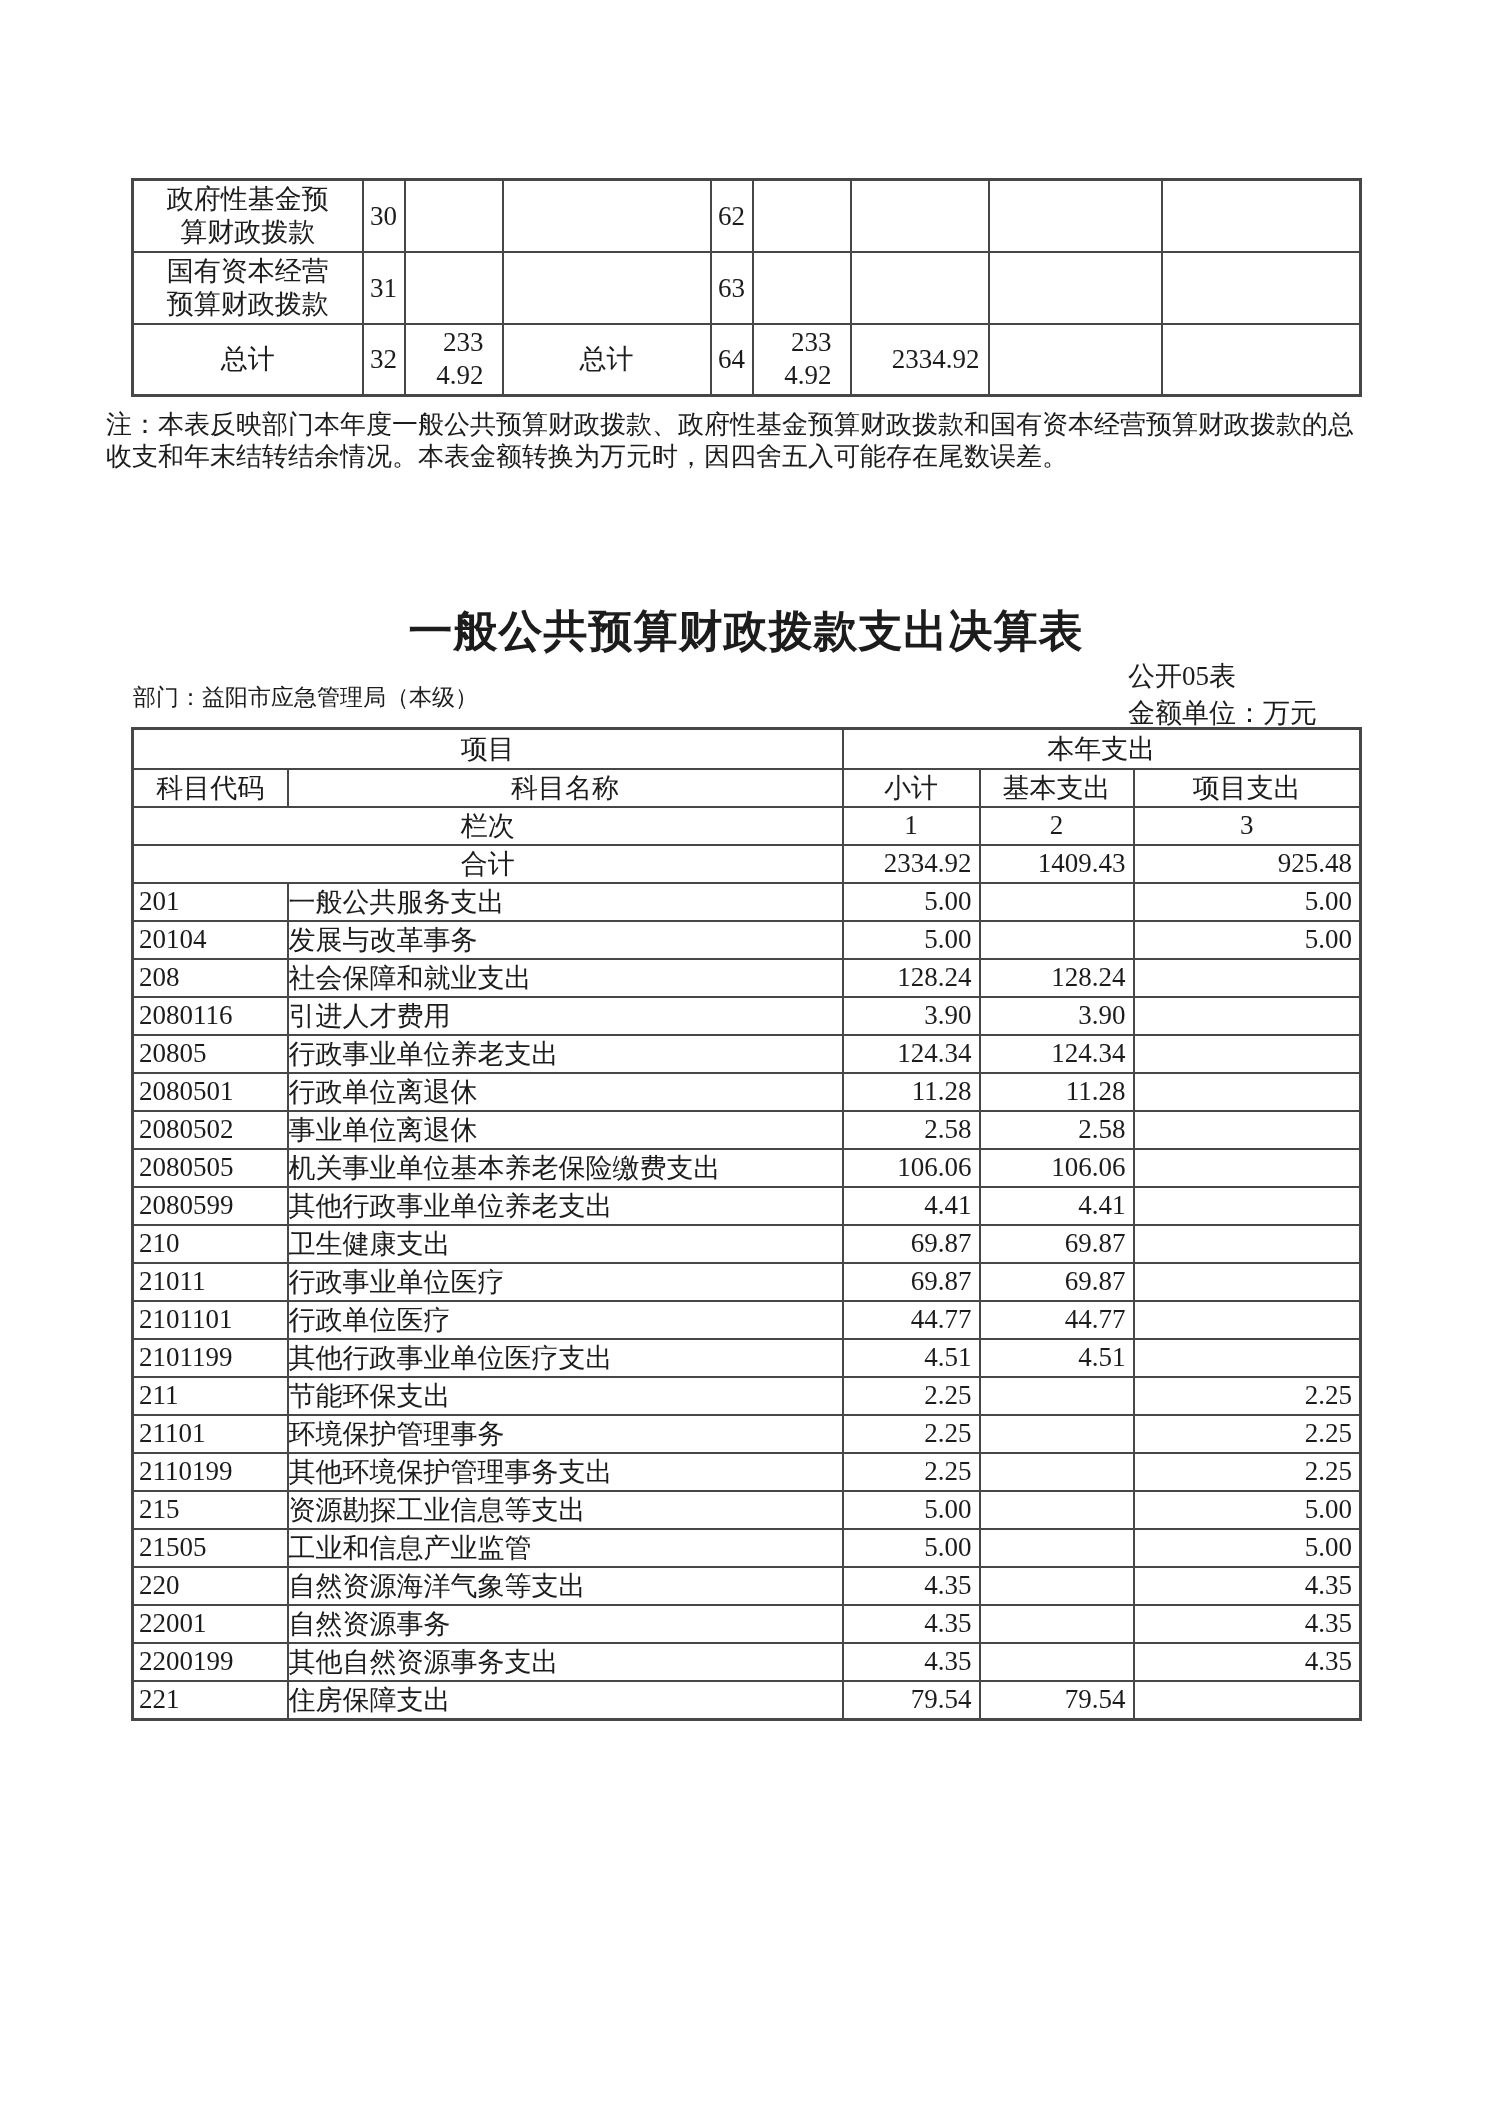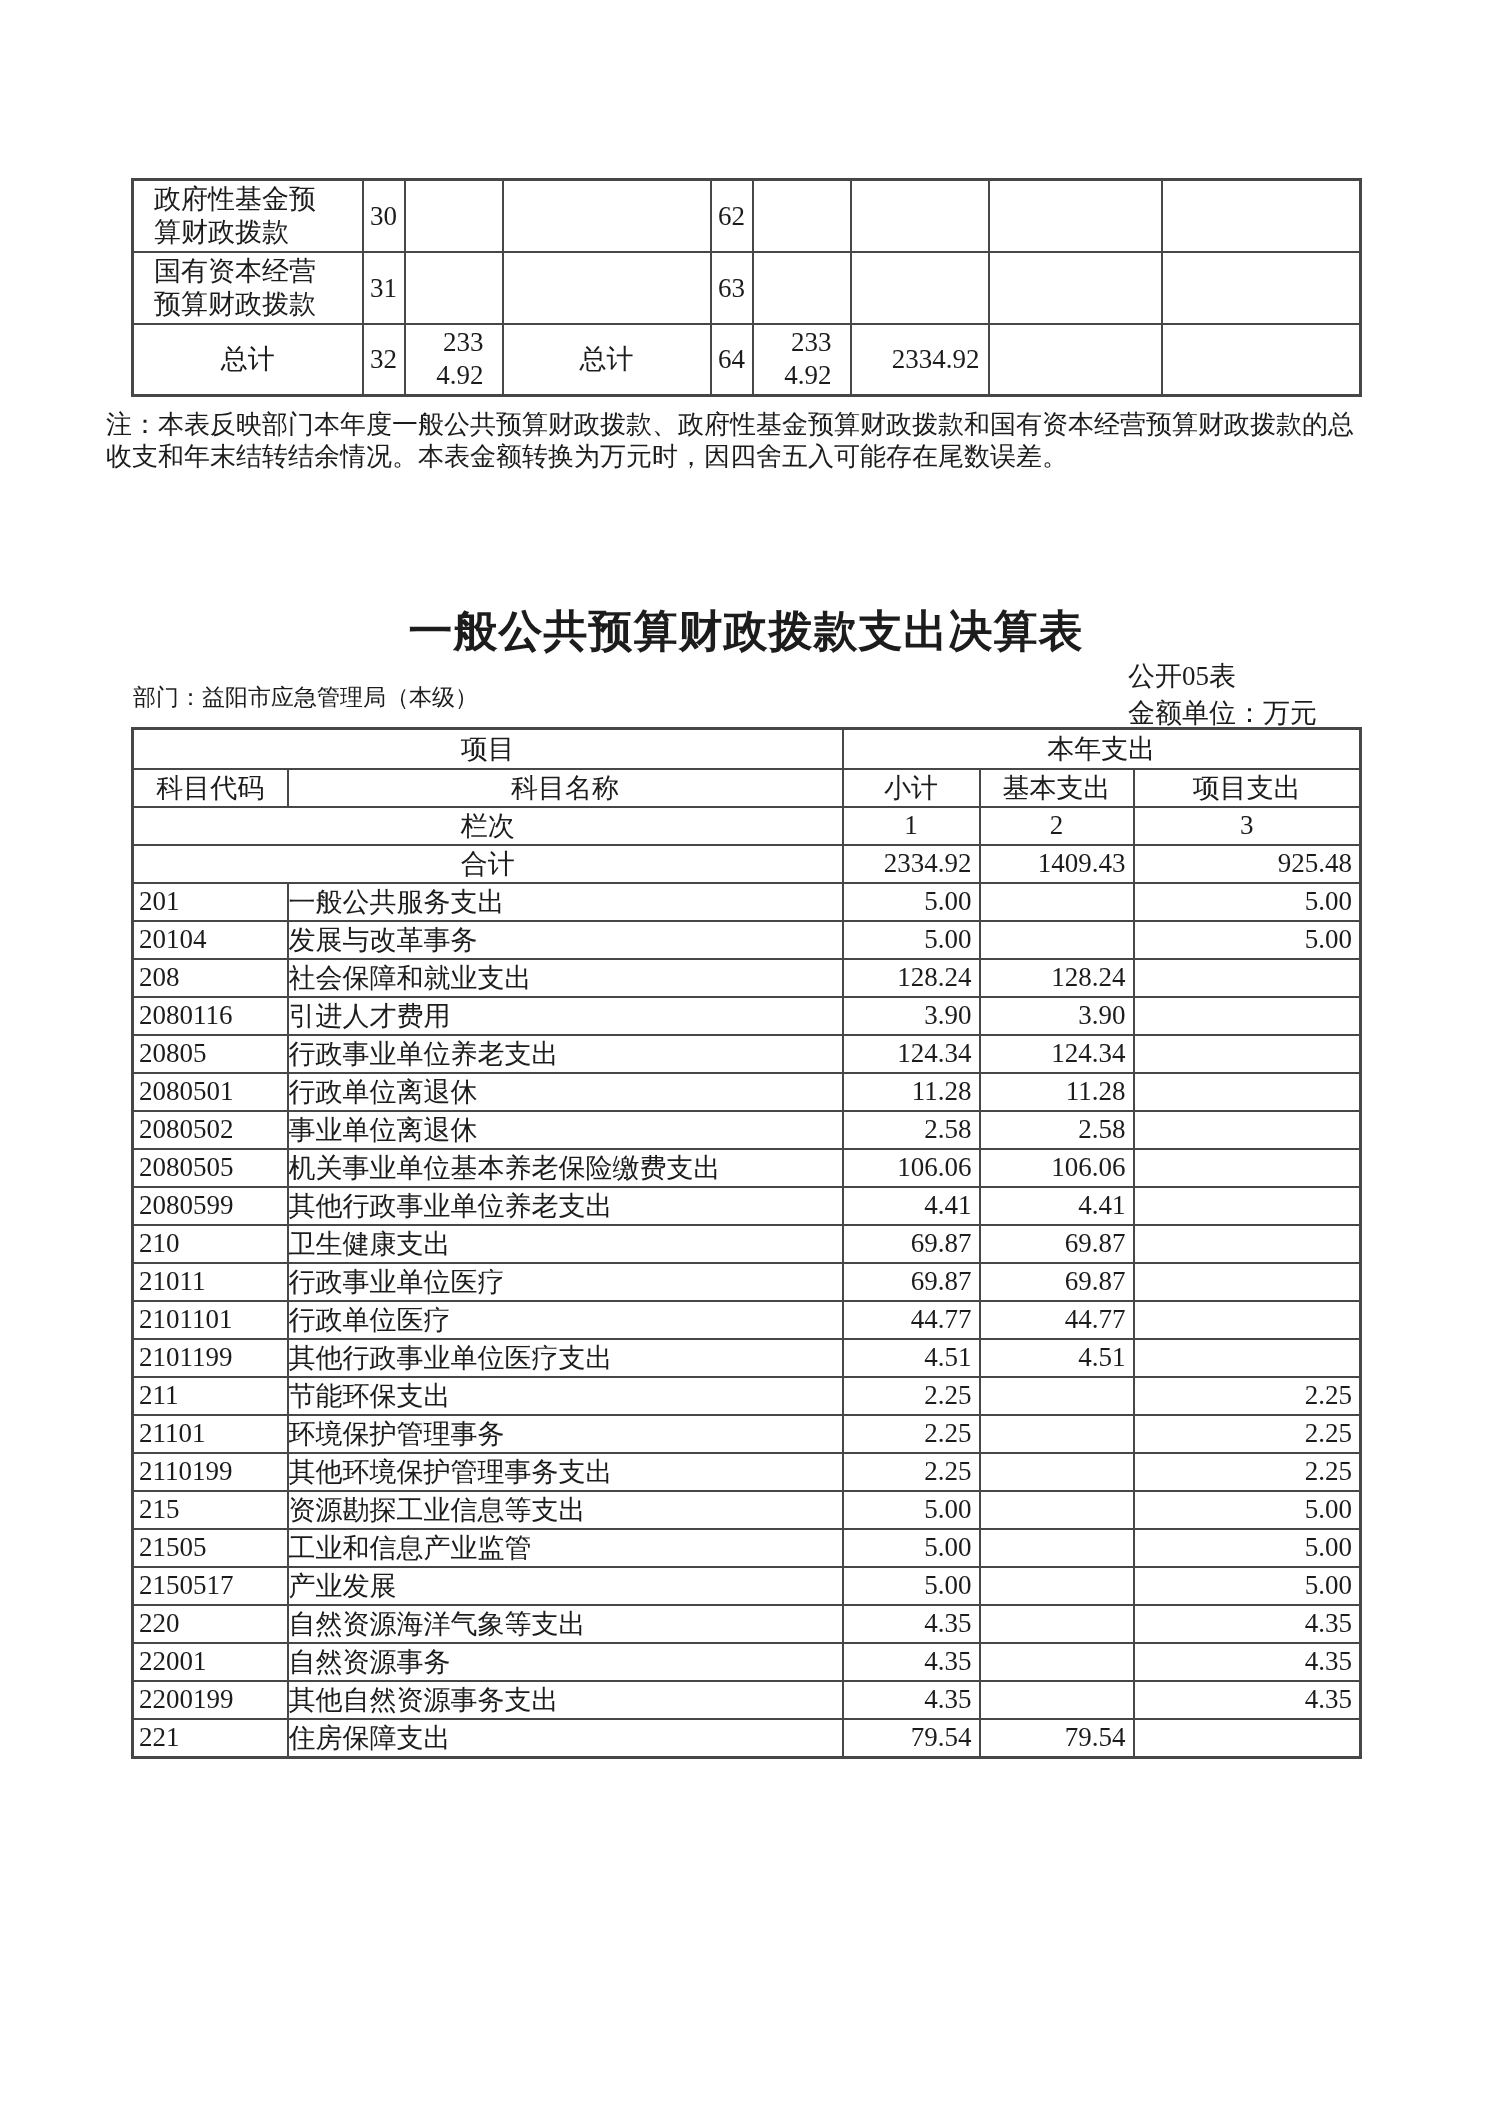--- a/index.html
+++ b/index.html
@@ -9,21 +9,21 @@
     font-family:"Liberation Serif","DejaVu Serif",serif;
     color:#1c1c1c;
   }
   table { border-collapse:collapse; table-layout:fixed; }
   td { border:2px solid #474747; font-size:27px; overflow:hidden; vertical-align:middle; padding:0; }
   .top-table, .main-table { position:absolute; left:131px; border:3px solid #474747; }
 
   
   .top-table { top:178px; }
   .tt-row { height:71px; }
-  .tt-name { text-align:left; padding:2px 20px; line-height:33px; }
+  .tt-name { text-align:center; padding:2px 20px; line-height:33px; }
   .tt-line { text-align:center; }
   .tt-total-label { text-align:center; font-weight:normal; }
   .tt-amt-wrap { text-align:right; padding:0 18px; word-break:break-all; line-height:33px; }
   .tt-amt { text-align:right; padding-right:8px; }
 
   
   .note { position:absolute; left:106px; top:409px; width:1250px; font-size:26px; line-height:32px; }
 
   
   .title { position:absolute; left:132px; top:602px; width:1228px; text-align:center;
@@ -262,27 +262,20 @@
           <td class="mt-num">5.00</td>
         </tr>
         <tr class="mt-row">
           <td class="mt-code">21505</td>
           <td class="mt-name">工业和信息产业监管</td>
           <td class="mt-num">5.00</td>
           <td class="mt-num"></td>
           <td class="mt-num">5.00</td>
         </tr>
         <tr class="mt-row">
-          <td class="mt-code">2150517</td>
-          <td class="mt-name">产业发展</td>
-          <td class="mt-num">5.00</td>
-          <td class="mt-num"></td>
-          <td class="mt-num">5.00</td>
-        </tr>
-        <tr class="mt-row">
           <td class="mt-code">220</td>
           <td class="mt-name">自然资源海洋气象等支出</td>
           <td class="mt-num">4.35</td>
           <td class="mt-num"></td>
           <td class="mt-num">4.35</td>
         </tr>
         <tr class="mt-row">
           <td class="mt-code">22001</td>
           <td class="mt-name">自然资源事务</td>
           <td class="mt-num">4.35</td>

